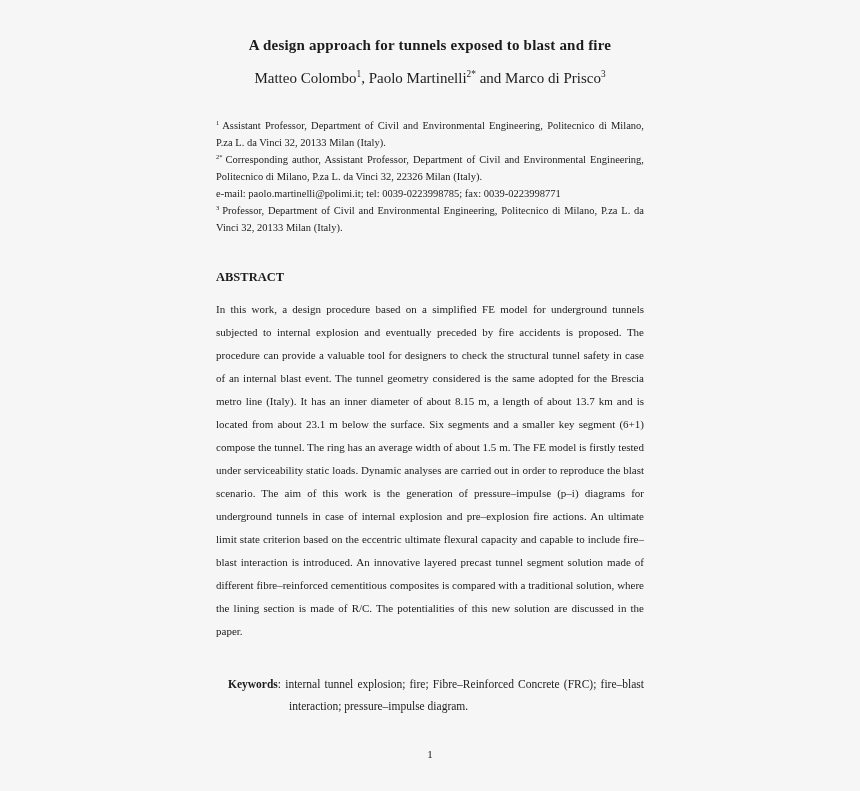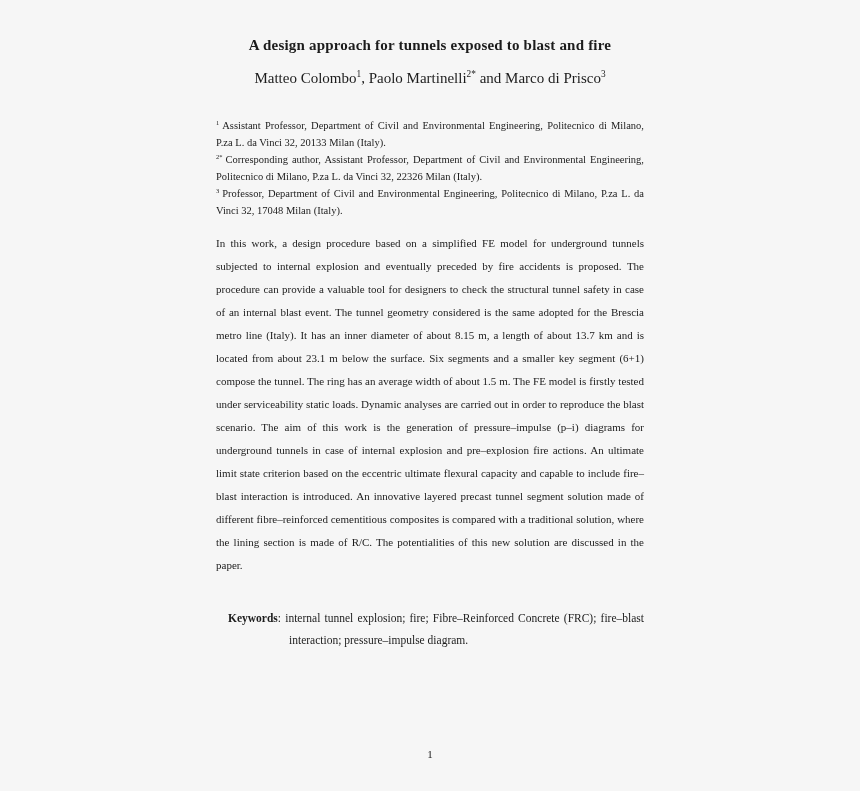--- a/index.html
+++ b/index.html
@@ -87,23 +87,25 @@
 <div class="page">
   <div class="content">
 
     <h1 class="title">A design approach for tunnels exposed to blast and fire</h1>
 
     <p class="authors"><span>Matteo Colombo</span><sup>1</sup><span>, </span><span>Paolo Martinelli</span><sup>2*</sup><span> and </span><span>Marco di Prisco</span><sup>3</sup></p>
 
     <div class="footnotes">
       <p class="footnote"><sup>1</sup><span>Assistant Professor, Department of Civil and Environmental Engineering, Politecnico di Milano, P.za L. da Vinci 32, 20133 Milan (Italy).</span></p>
       <p class="footnote"><sup>2*</sup><span>Corresponding author, Assistant Professor, Department of Civil and Environmental Engineering, Politecnico di Milano, P.za L. da Vinci 32, 22326 Milan (Italy).</span></p>
-      <p class="footnote"><sup>3</sup><span>Professor, Department of Civil and Environmental Engineering, Politecnico di Milano, P.za L. da Vinci 32, 17048 Milan (Italy).</span></p>
+      <p class="footnote"><span>e-mail: paolo.martinelli@polimi.it; tel: 0039-0223998785; fax: 0039-0223998771</span></p>
+      <p class="footnote"><sup>3</sup><span>Professor, Department of Civil and Environmental Engineering, Politecnico di Milano, P.za L. da Vinci 32, 20133 Milan (Italy).</span></p>
     </div>
 
+    <h2 class="abstract-heading">ABSTRACT</h2>
 
     <p class="abstract-body">In this work, a design procedure based on a simplified FE model for underground tunnels subjected to internal explosion and eventually preceded by fire accidents is proposed. The procedure can provide a valuable tool for designers to check the structural tunnel safety in case of an internal blast event. The tunnel geometry considered is the same adopted for the Brescia metro line (Italy). It has an inner diameter of about 8.15 m, a length of about 13.7 km and is located from about 23.1 m below the surface. Six segments and a smaller key segment (6+1) compose the tunnel. The ring has an average width of about 1.5 m. The FE model is firstly tested under serviceability static loads. Dynamic analyses are carried out in order to reproduce the blast scenario. The aim of this work is the generation of pressure–impulse (p–i) diagrams for underground tunnels in case of internal explosion and pre–explosion fire actions. An ultimate limit state criterion based on the eccentric ultimate flexural capacity and capable to include fire–blast interaction is introduced. An innovative layered precast tunnel segment solution made of different fibre–reinforced cementitious composites is compared with a traditional solution, where the lining section is made of R/C. The potentialities of this new solution are discussed in the paper.</p>
 
     <p class="keywords"><span class="kw-label">Keywords</span><span>: internal tunnel explosion; fire; Fibre–Reinforced Concrete (FRC); fire–blast interaction; pressure–impulse diagram.</span></p>
 
   </div>
 
   <div class="pagenum">1</div>
 </div>
 

